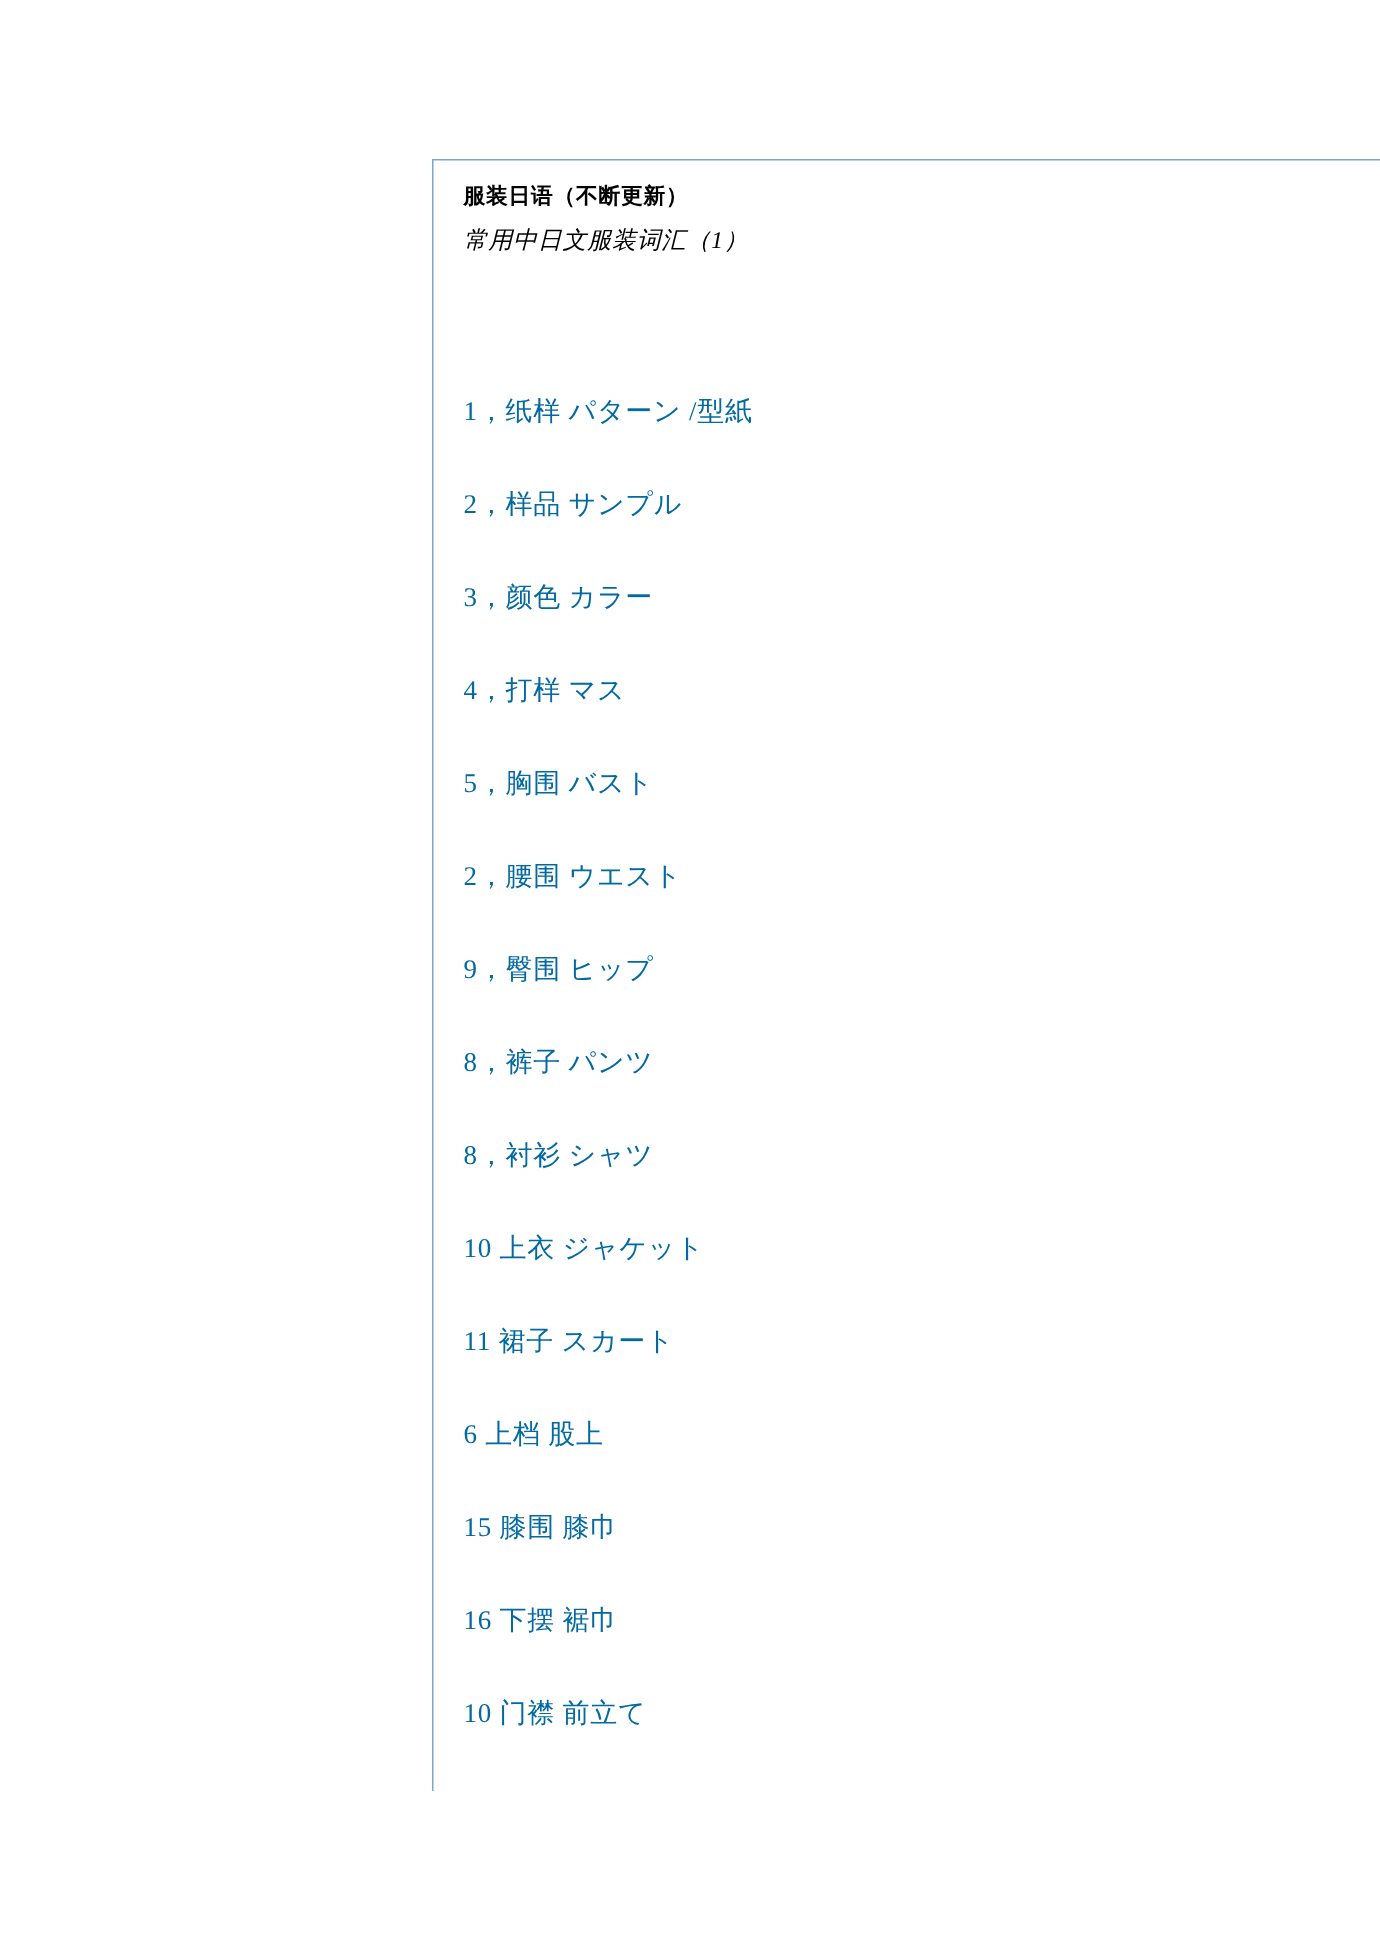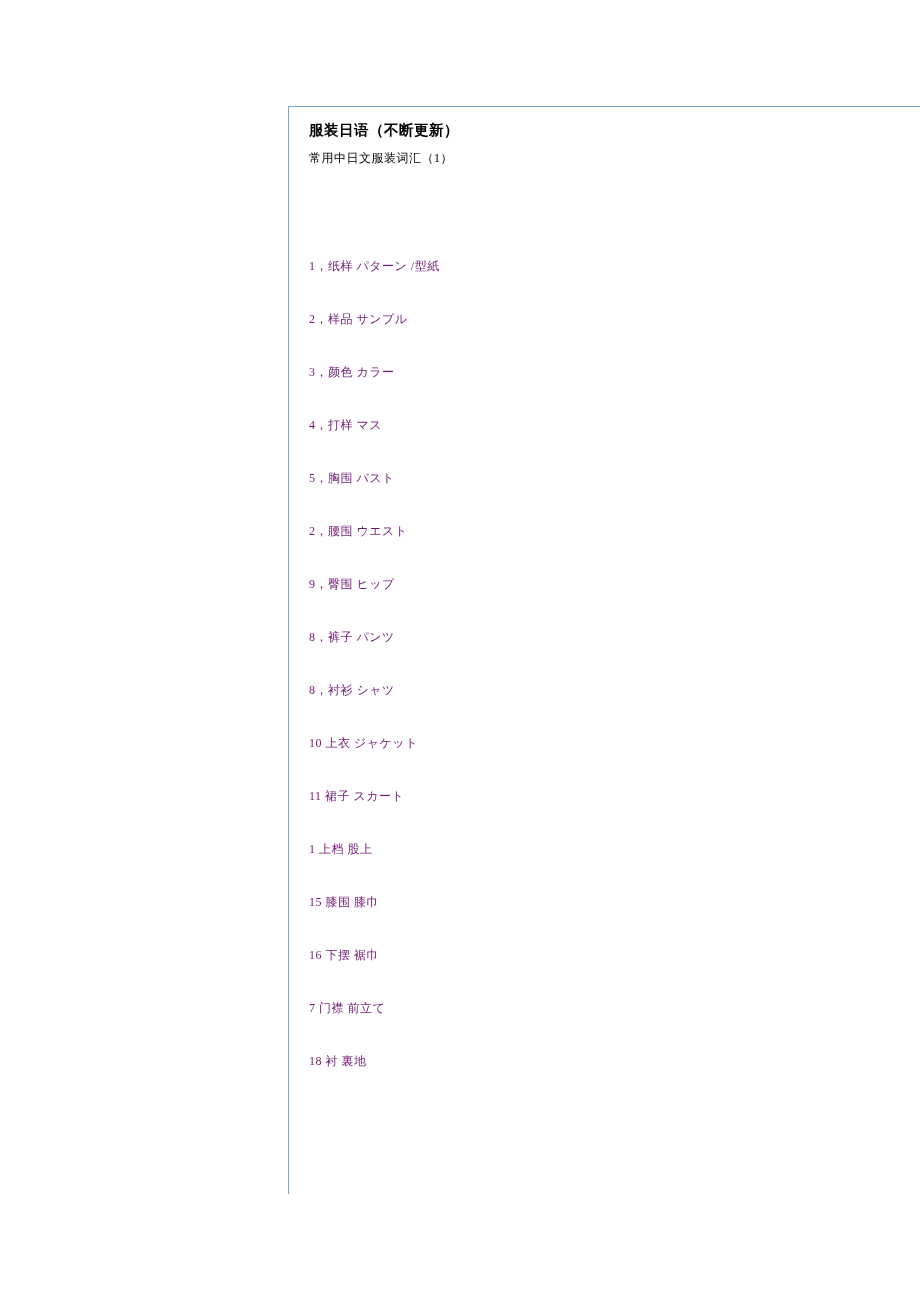--- a/index.html
+++ b/index.html
@@ -33,28 +33,29 @@
     }
     .intro {
       font-size: 14px;
       color: #000000;
       margin-bottom: 38px;
       text-indent: 2em;
       letter-spacing: 0.5px;
       line-height: 1.6;
     }
     .subtitle {
-      font-size: 12px;
+      font-size: 16px;
       color: #000000;
       margin-bottom: 90px;
       letter-spacing: 0.5px;
+      font-style: italic;
     }
     .item {
-      font-size: 12px;
-      color: #701a75;
+      font-size: 18px;
+      color: #0369a1;
       margin-bottom: 35px;
       letter-spacing: 0.5px;
       line-height: 1.5;
     }
     .item:last-child {
       margin-bottom: 0;
     }
   </style>
 </head>
 <body>
@@ -66,19 +67,18 @@
   <div class="item">2，样品  サンプル</div>
   <div class="item">3，颜色  カラー</div>
   <div class="item">4，打样  マス</div>
   <div class="item">5，胸围  バスト</div>
   <div class="item">2，腰围  ウエスト</div>
   <div class="item">9，臀围  ヒップ</div>
   <div class="item">8，裤子  パンツ</div>
   <div class="item">8，衬衫  シャツ</div>
   <div class="item">10 上衣  ジャケット</div>
   <div class="item">11 裙子  スカート</div>
-  <div class="item">1 上档  股上</div>
+  <div class="item">6 上档  股上</div>
   <div class="item">15 膝围  膝巾</div>
   <div class="item">16 下摆  裾巾</div>
-  <div class="item">7 门襟  前立て</div>
-  <div class="item">18 衬      裏地</div>
+  <div class="item">10 门襟  前立て</div>
 
 </div>
 
 </body></html>

